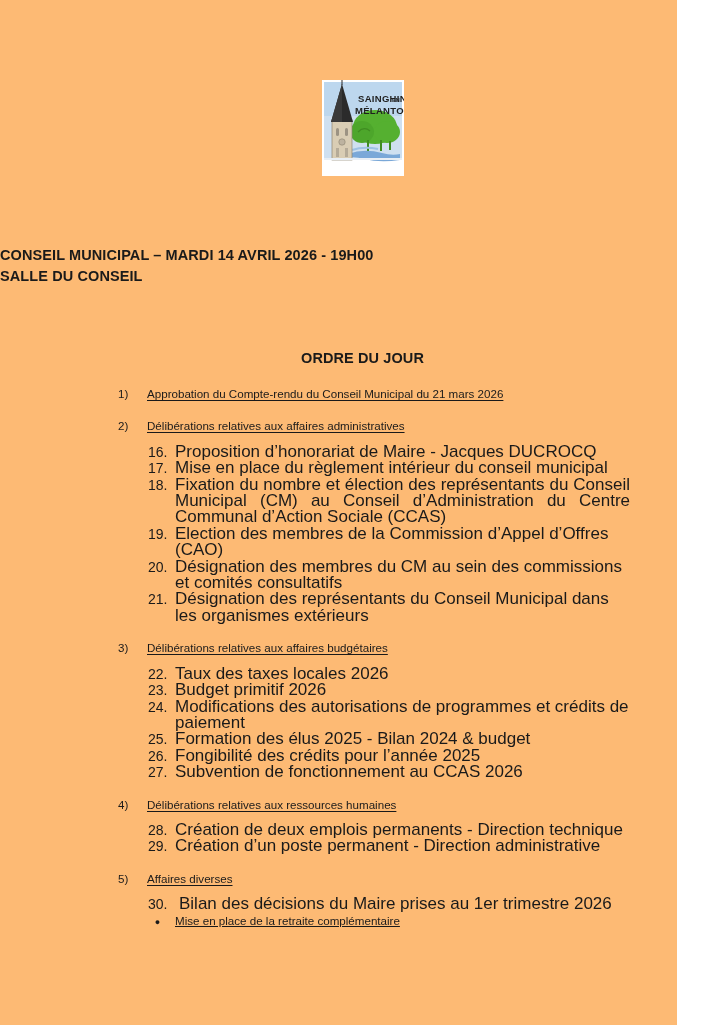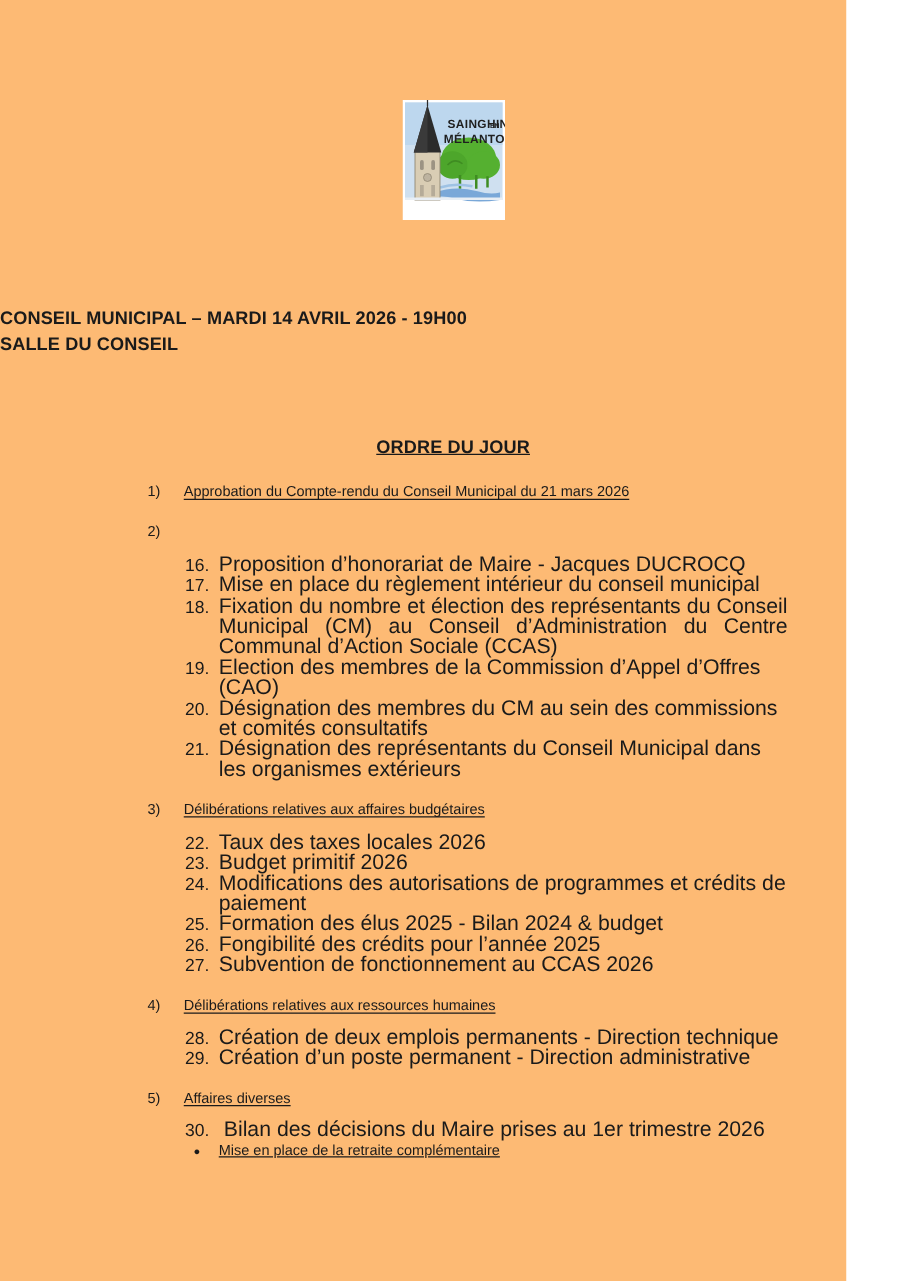--- a/index.html
+++ b/index.html
@@ -51,21 +51,20 @@
   
   .agenda-heading {
     position: absolute;
     left: 0;
     top: 350px;
     width: 725px;
     text-align: center;
     font-size: 14.5px;
     font-weight: bold;
     letter-spacing: 0.1px;
-    text-decoration: underline;
   }
 
   
   .content {
     position: absolute;
     left: 118px;
     top: 386px;
     width: 512px;
     font-size: 11.6px;
     line-height: 16.4px;
@@ -189,20 +188,21 @@
     <div class="section">
       <div class="section-head">
         <span class="section-num">1)</span>
         <span class="section-title">Approbation du Compte-rendu du Conseil Municipal du 21 mars 2026</span>
       </div>
     </div>
 
     <div class="section gap-before">
       <div class="section-head">
         <span class="section-num">2)</span>
+        <span class="section-title">Délibérations relatives aux affaires administratives</span>
       </div>
       <div class="subitems">
         <div class="subitem">
           <span class="subitem-num">16.</span>
           <span class="subitem-text">Proposition d’honorariat de Maire - Jacques DUCROCQ</span>
         </div>
         <div class="subitem">
           <span class="subitem-num">17.</span>
           <span class="subitem-text">Mise en place du règlement intérieur du conseil municipal</span>
         </div>

